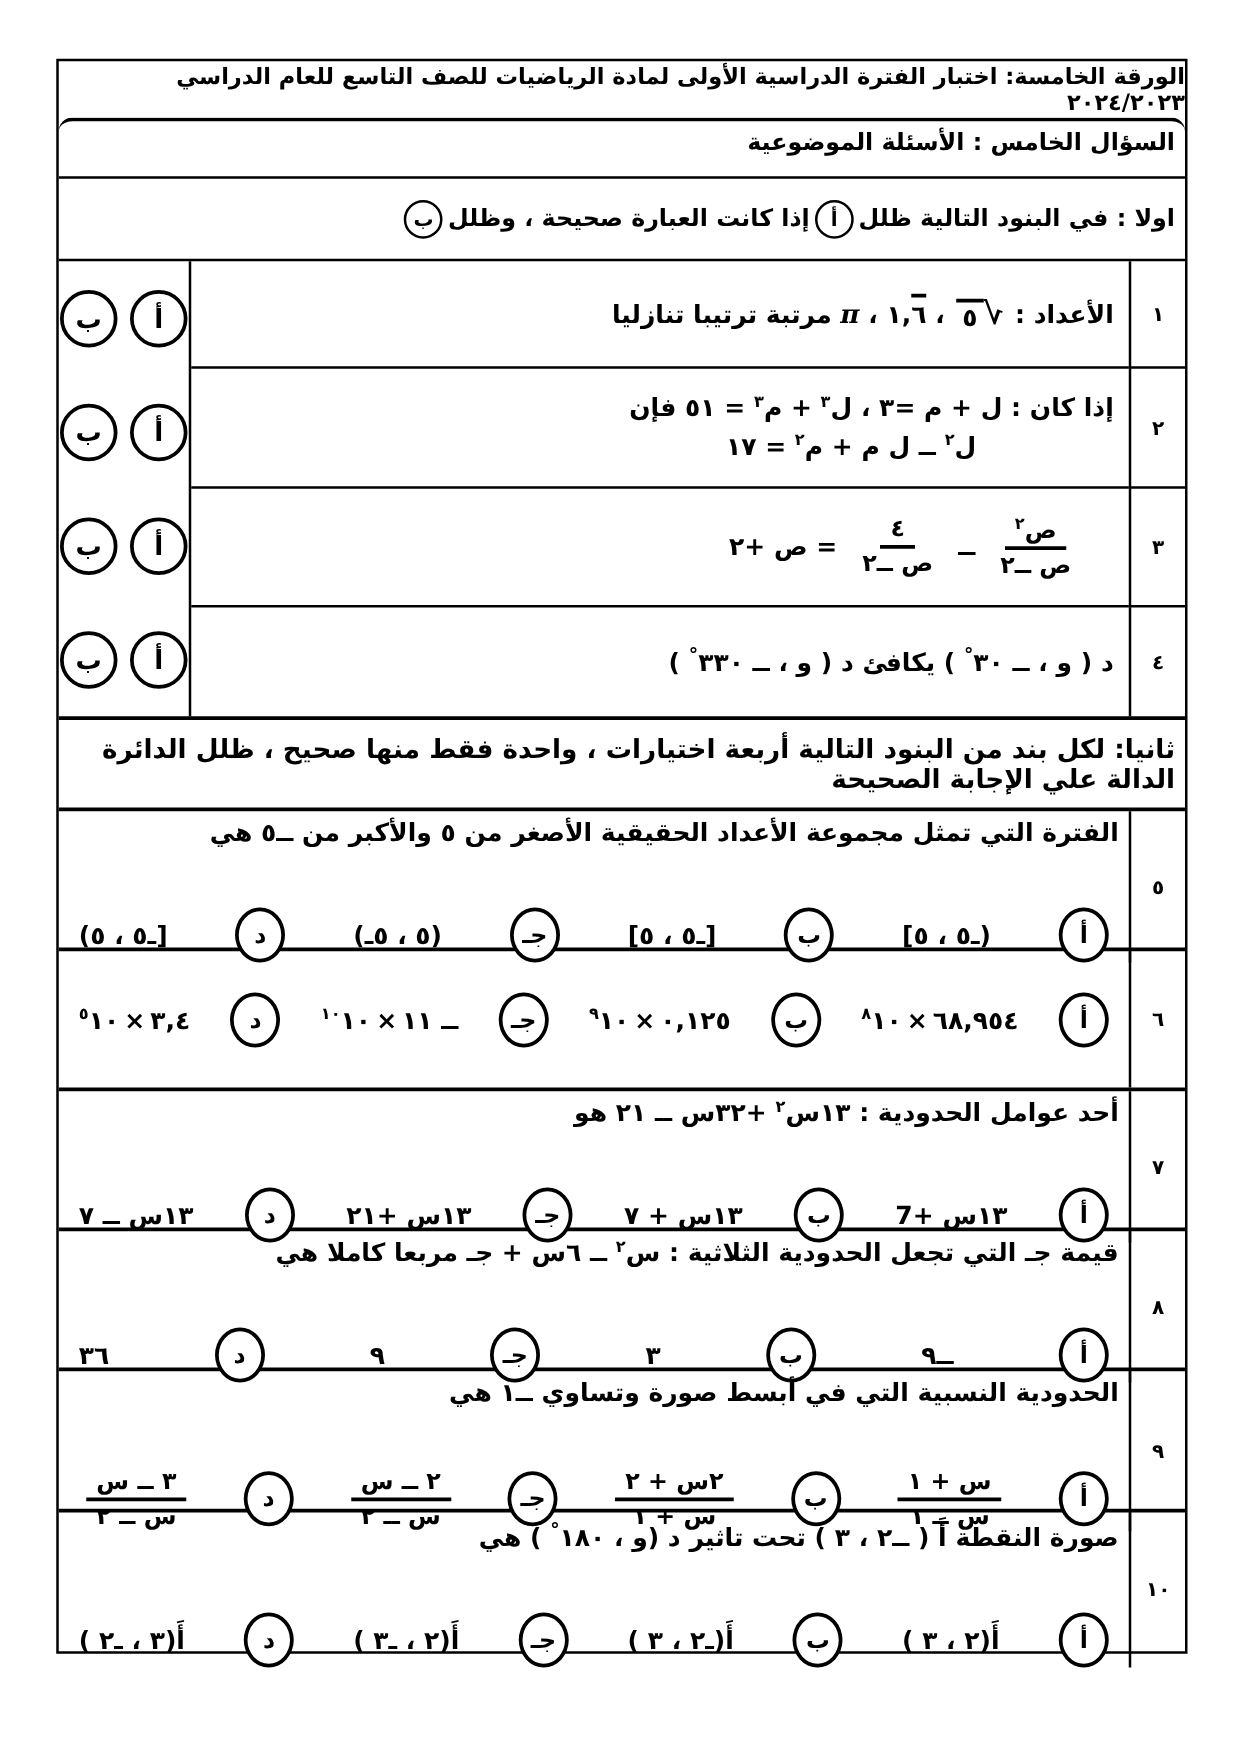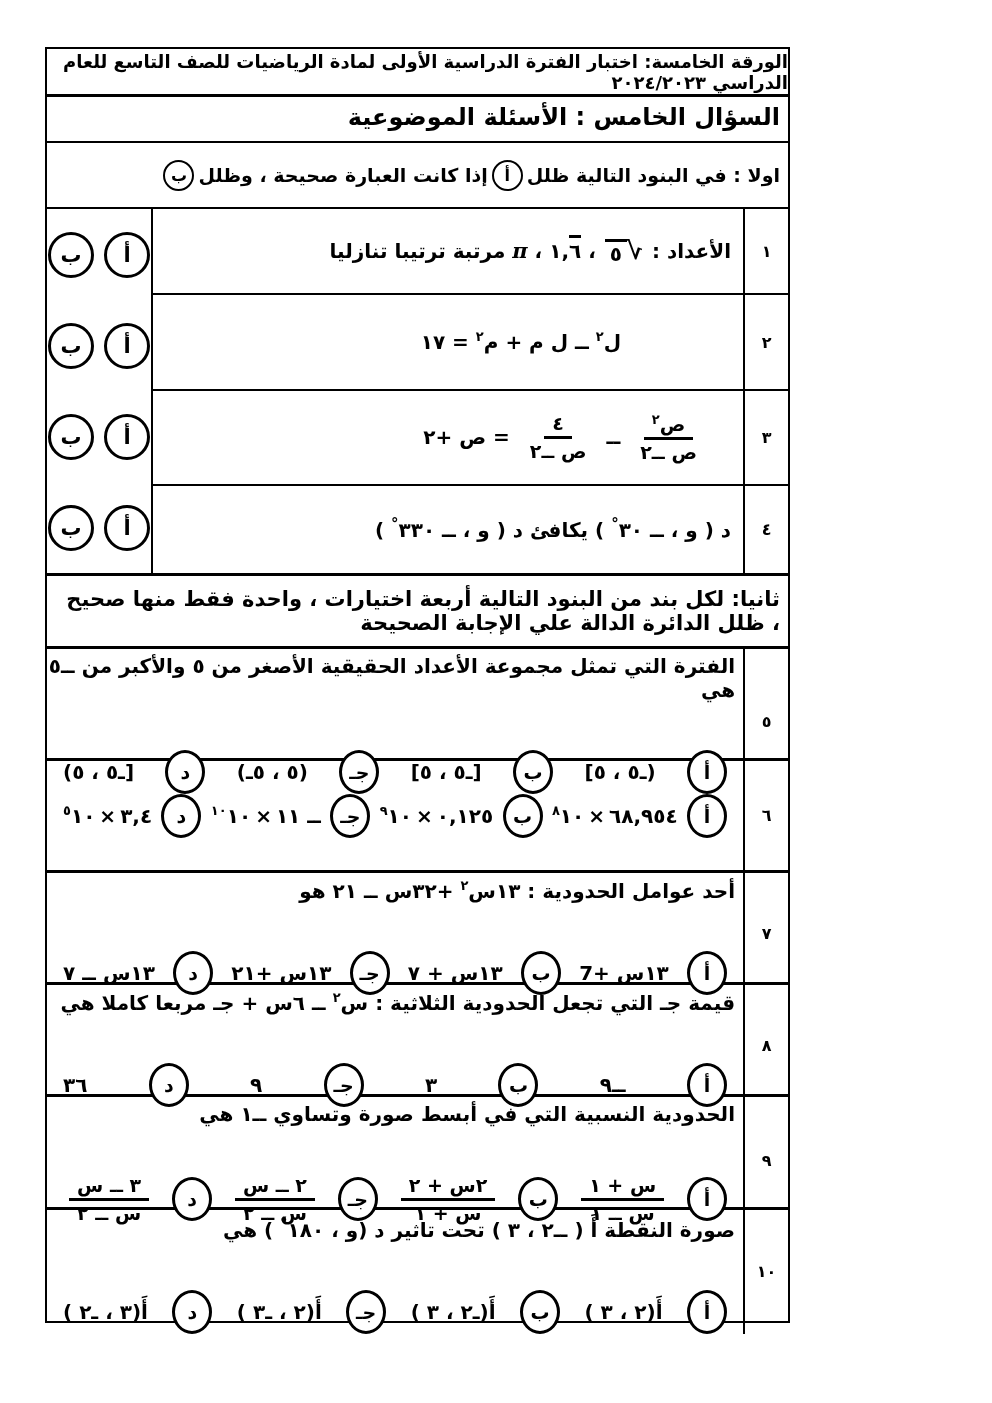--- a/index.html
+++ b/index.html
@@ -1,21 +1,21 @@
 <!DOCTYPE html>
 <html lang="ar"><head>
 <meta charset="utf-8">
 <style>
   html,body{margin:0;padding:0;background:#fff;}
   .page{position:relative;width:992px;height:1403px;background:#fff;overflow:hidden;
         direction:rtl;color:#000;font-family:"DejaVu Sans","Liberation Sans",sans-serif;font-weight:bold;}
-  .exam{position:absolute;top:47px;left:45px;width:745px;border:2px solid #000;box-sizing:border-box;}
+  .exam{position:absolute;top:47px;left:45px;width:905px;border:2px solid #000;box-sizing:border-box;}
   
   .title-row{height:45px;display:flex;align-items:center;justify-content:center;font-size:18px;}
-  .section-row{height:47px;border-top:3px solid #000;font-size:24px;text-align:right;padding:6px 8px 0 16px;box-sizing:border-box;}
+  .section-row{height:47px;border-top:3px solid #000;font-size:19px;text-align:right;padding:6px 8px 0 16px;box-sizing:border-box;border-radius:11px;}
   .inst-row{height:66px;border-top:2px solid #000;display:flex;align-items:center;padding:0 8px;font-size:19px;box-sizing:border-box;}
   .inst2-row{height:73px;border-top:3px solid #000;display:flex;align-items:center;padding:0 8px;font-size:21px;box-sizing:border-box;}
   .ic{width:27px;height:27px;border:2px solid #000;border-radius:50%;display:inline-flex;align-items:center;
       justify-content:center;font-size:16px;margin:0 4px;flex:none;background:#fff;}
   
   .tf-block{border-top:2px solid #000;display:grid;grid-template-columns:45px 1fr 106px;
             grid-template-rows:86px 96px 95px 87px;}
   .tf-num{grid-column:1;border-left:2px solid #000;display:flex;align-items:center;justify-content:center;
           font-size:16px;box-sizing:border-box;}
   .tf-content{grid-column:2;display:flex;flex-direction:column;justify-content:center;text-align:right;
@@ -79,20 +79,23 @@
         <div>
           <span>الأعداد : </span><span class="sqrt">
               <span class="sqrt-t">√</span>
               <span class="sqrt-b">٥</span>
             </span><span> ، ١,</span><span class="ov">٦</span><span> ، </span><span class="pi">π</span><span> مرتبة ترتيبا تنازليا</span>
         </div>
       </div>
 
       <div class="tf-num bb">٢</div>
       <div class="tf-content bb">
+        <div>
+          <span>إذا كان : ل + م =٣ ، ل</span><sup>٣</sup><span> + م</span><sup>٣</sup><span> = ٥١ فإن</span>
+        </div>
         <div class="ind">
           <span>ل</span><sup>٢</sup><span> ــ ل م + م</span><sup>٢</sup><span> = ١٧</span>
         </div>
       </div>
 
       <div class="tf-num bb">٣</div>
       <div class="tf-content bb">
         <div class="tf-eq">
           <span class="frac">
               <span class="fr-top"><span>ص</span><sup>٢</sup></span>

